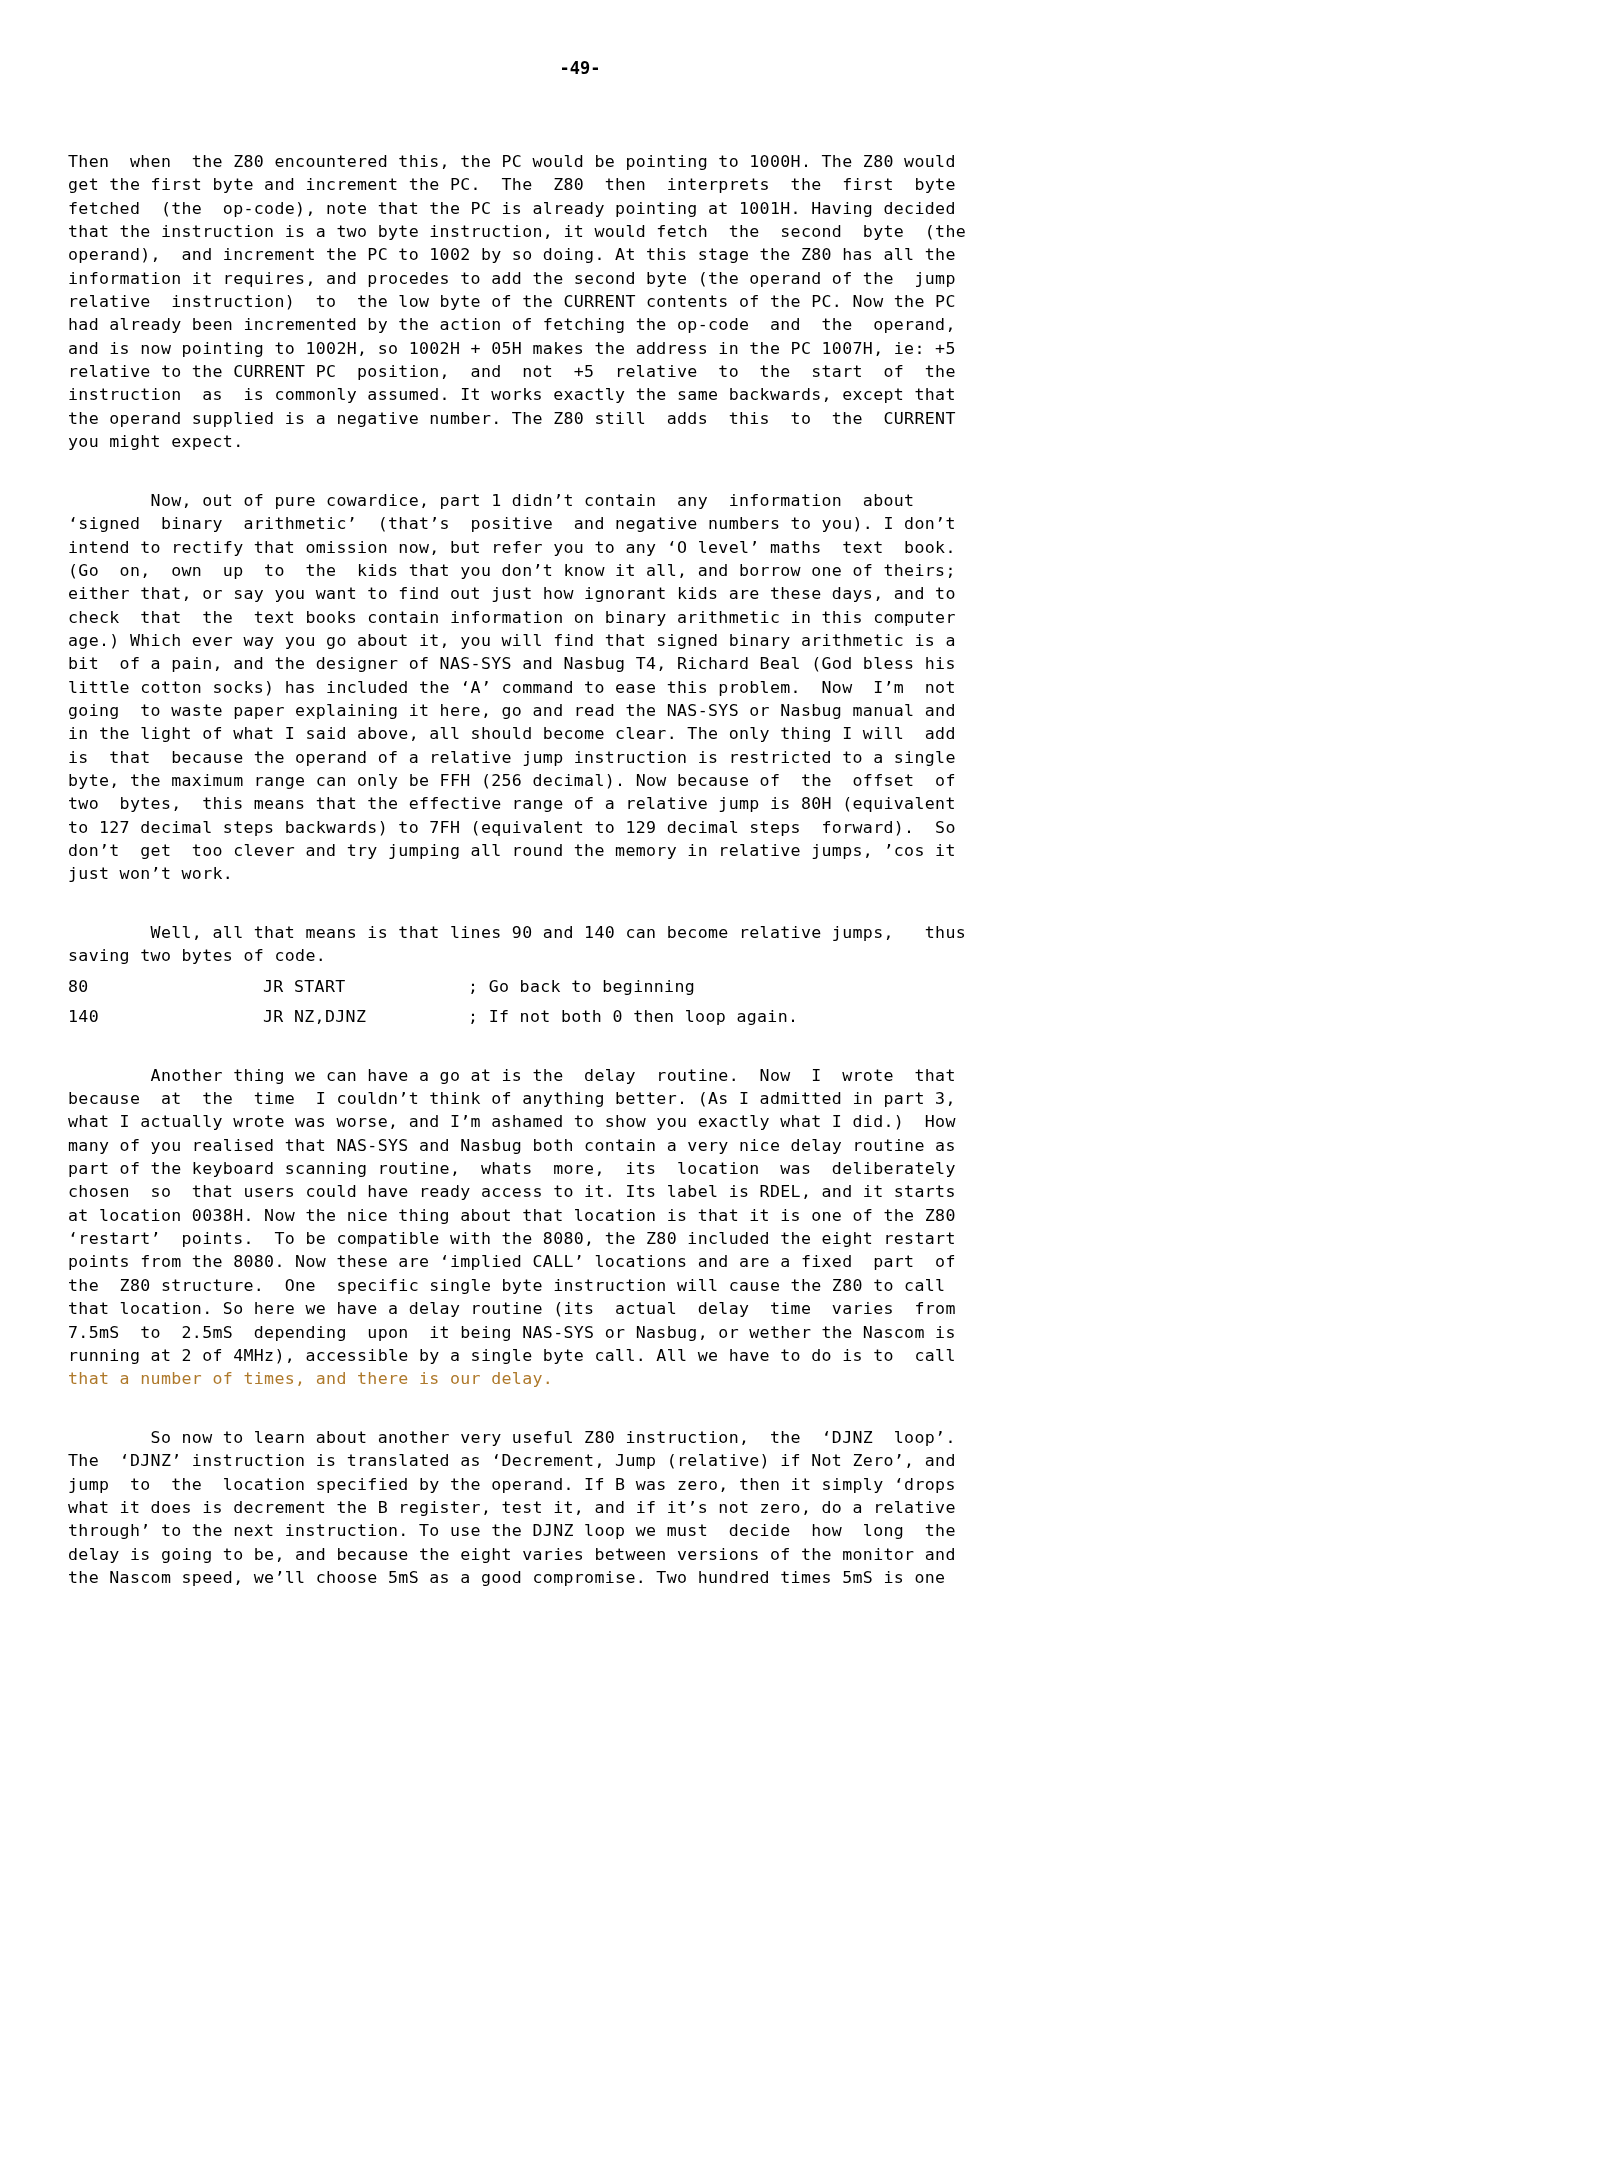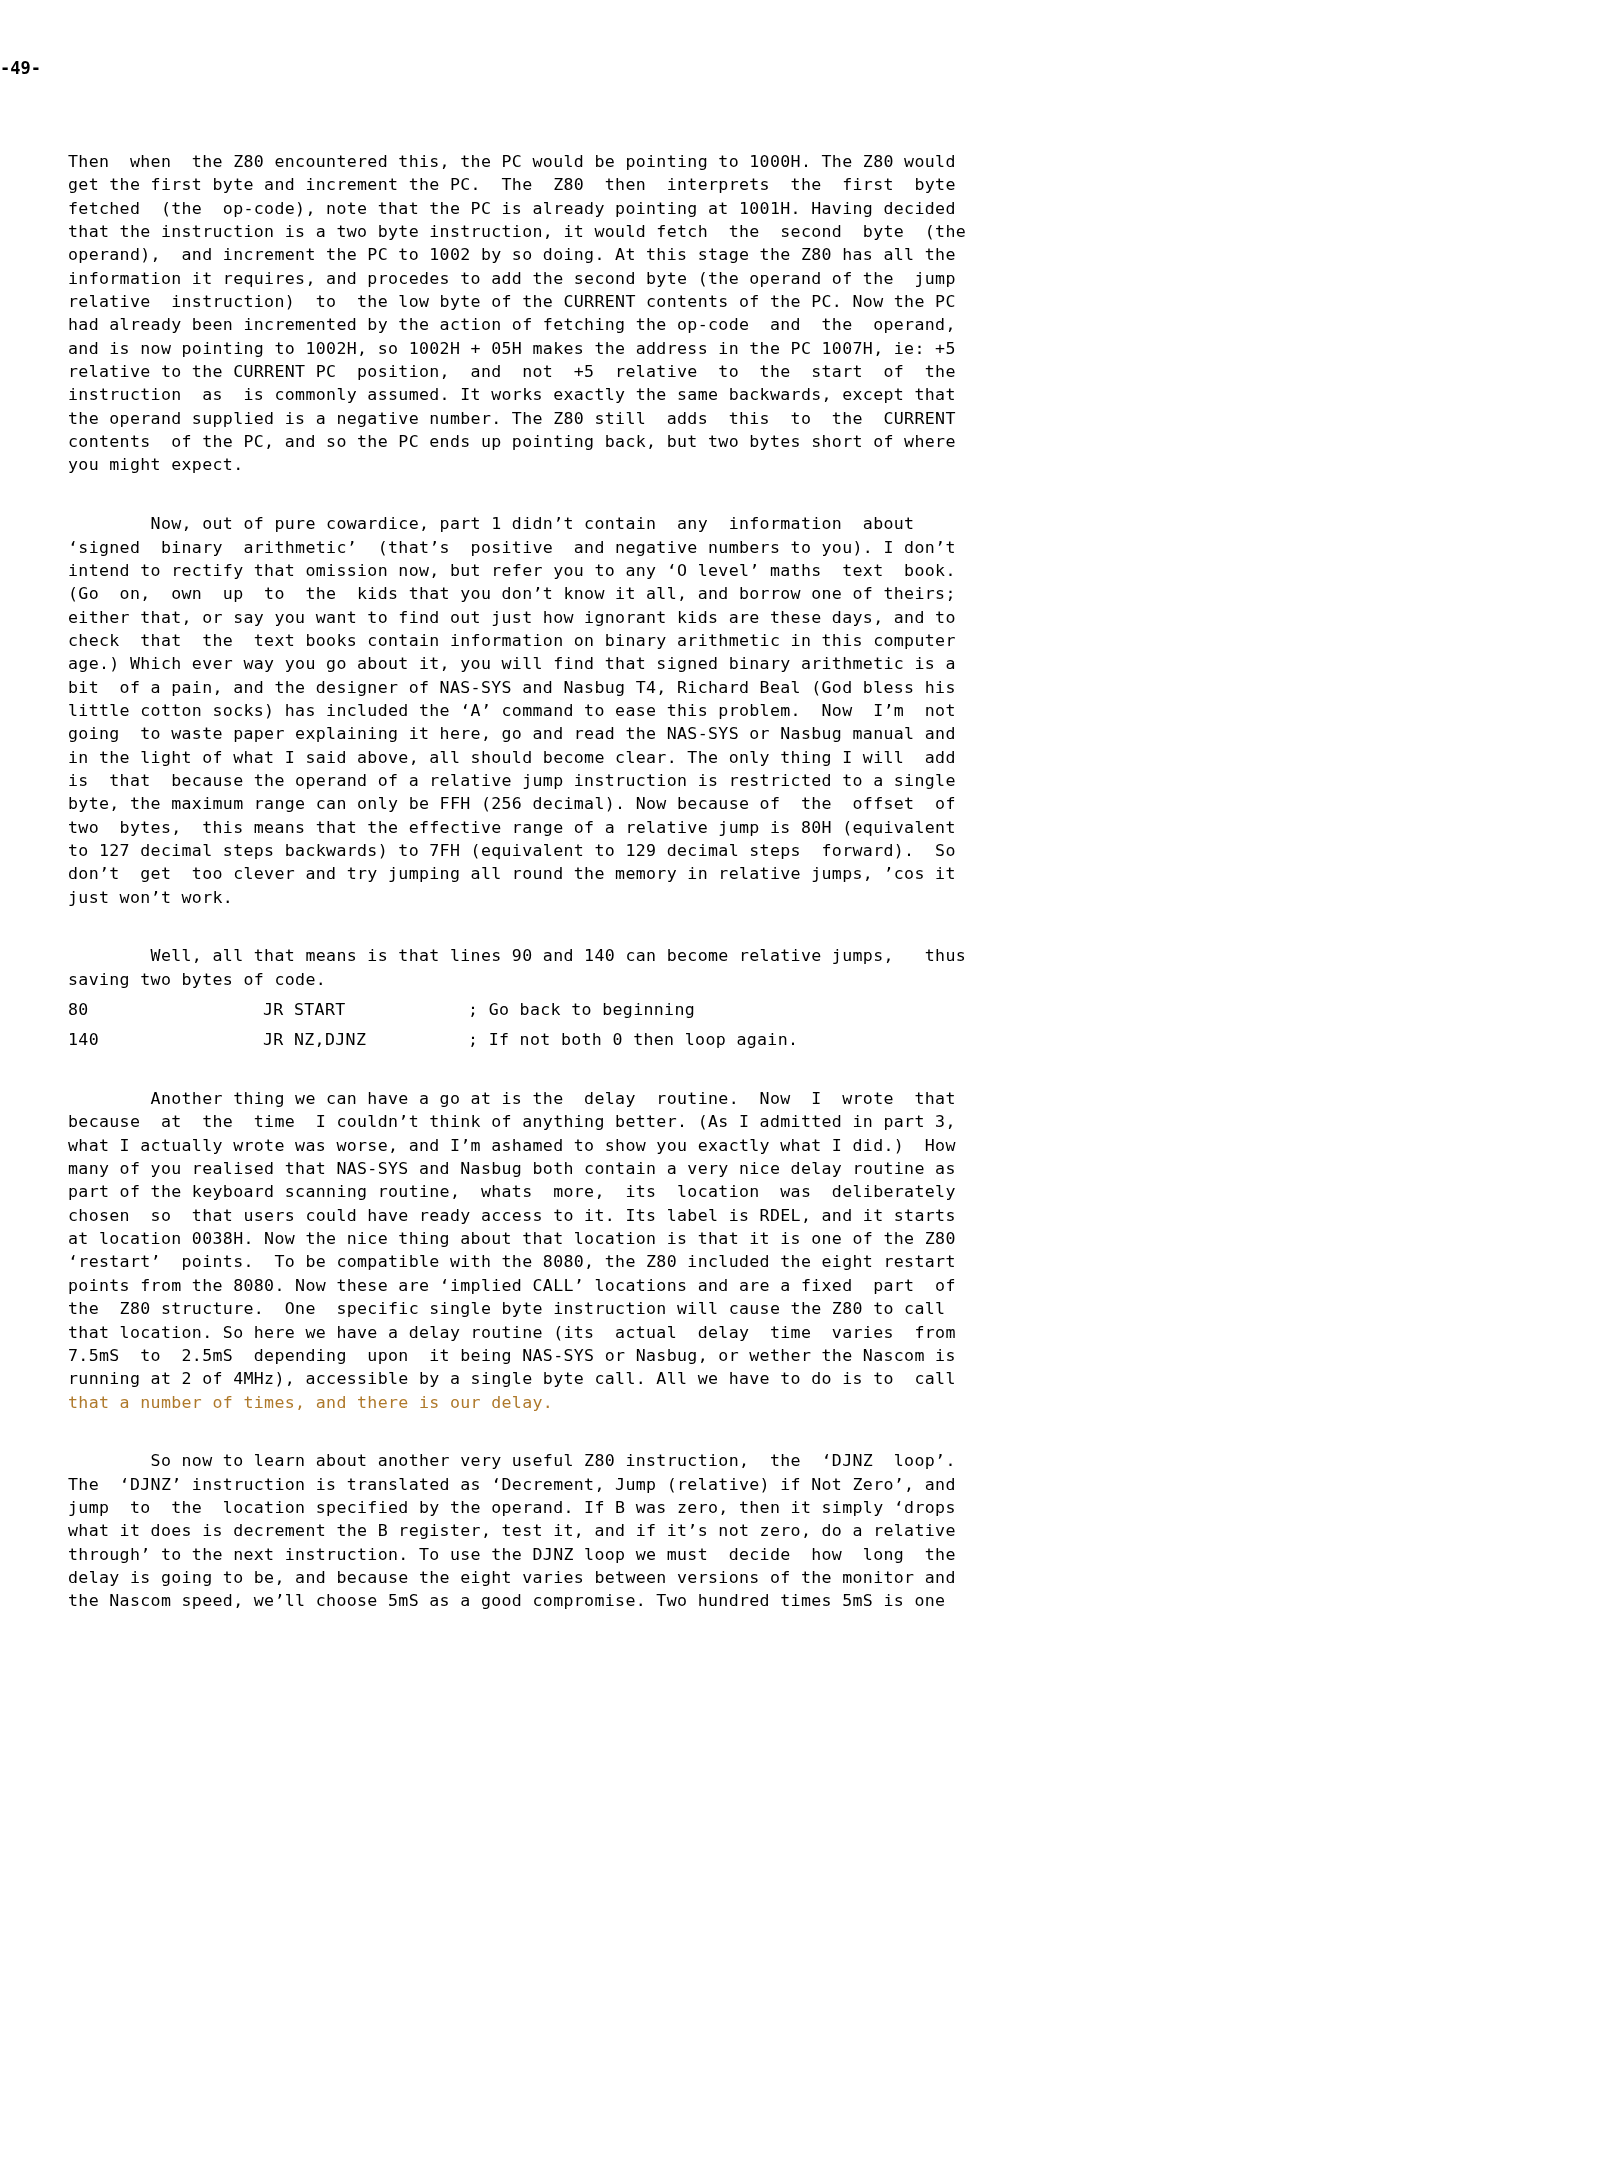--- a/index.html
+++ b/index.html
@@ -25,20 +25,21 @@
     width: 1160px;
     height: 2176px;
     background: #ffffff;
   }
 
   .page-number {
     position: absolute;
     top: 58px;
     left: 0;
     width: 1160px;
+    text-align: center;
     font-size: 17px;
     font-weight: bold;
     letter-spacing: 0px;
     font-family: "DejaVu Sans Mono", "Liberation Mono", monospace;
   }
 
   .body-col {
     position: absolute;
     left: 68px;
     top: 150px;
@@ -113,21 +114,20 @@
       <span class="tline">fetched  (the  op-code), note that the PC is already pointing at 1001H. Having decided</span>
       <span class="tline">that the instruction is a two byte instruction, it would fetch  the  second  byte  (the</span>
       <span class="tline">operand),  and increment the PC to 1002 by so doing. At this stage the Z80 has all the</span>
       <span class="tline">information it requires, and procedes to add the second byte (the operand of the  jump</span>
       <span class="tline">relative  instruction)  to  the low byte of the CURRENT contents of the PC. Now the PC</span>
       <span class="tline">had already been incremented by the action of fetching the op-code  and  the  operand,</span>
       <span class="tline">and is now pointing to 1002H, so 1002H + 05H makes the address in the PC 1007H, ie: +5</span>
       <span class="tline">relative to the CURRENT PC  position,  and  not  +5  relative  to  the  start  of  the</span>
       <span class="tline">instruction  as  is commonly assumed. It works exactly the same backwards, except that</span>
       <span class="tline">the operand supplied is a negative number. The Z80 still  adds  this  to  the  CURRENT</span>
-      <span class="tline">contents  of the PC, and so the PC ends up pointing back, but two bytes short of where</span>
       <span class="tline">you might expect.</span>
     </div>
 
     <div class="blankline"></div>
     <div class="halfblank"></div>
 
     <div>
       <span class="tline">        Now, out of pure cowardice, part 1 didn’t contain  any  information  about</span>
       <span class="tline">‘signed  binary  arithmetic’  (that’s  positive  and negative numbers to you). I don’t</span>
       <span class="tline">intend to rectify that omission now, but refer you to any ‘O level’ maths  text  book.</span>

